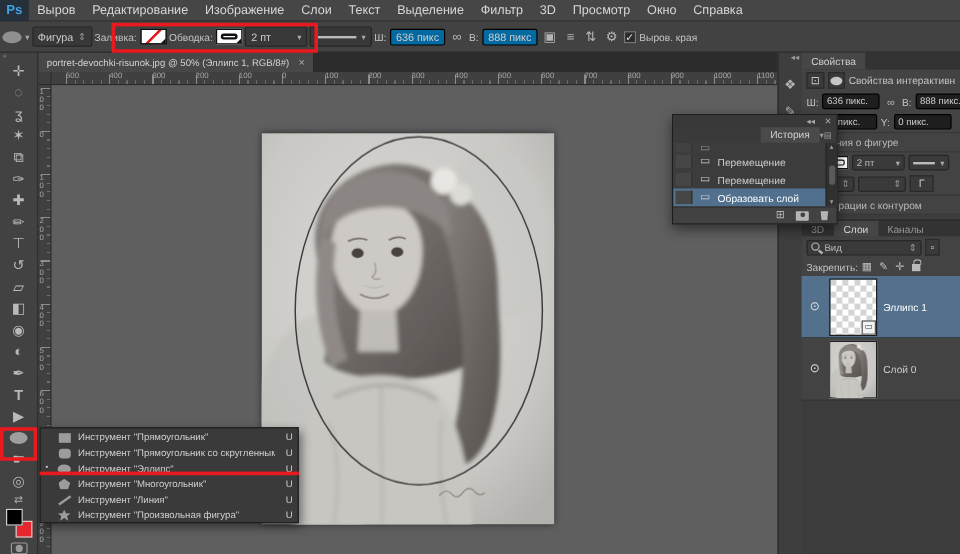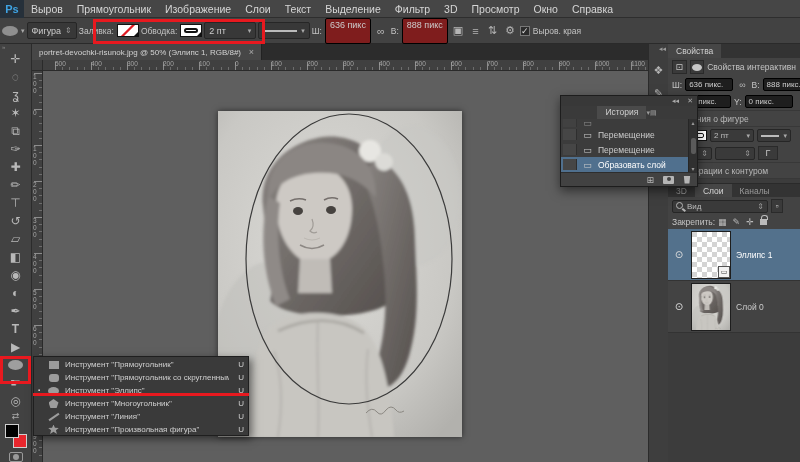--- a/index.html
+++ b/index.html
@@ -17,21 +17,21 @@
   .ob{display:flex;align-items:center;gap:3px;margin-left:2px;white-space:nowrap;}
   .preset-ellipse{width:16px;height:10px;border-radius:50%;background:#8f8f8f;}
   .mini-caret{font-size:7px;color:#aaa;}
   .dropdown{background:#383838;border:1px solid #262626;border-radius:2px;height:17px;display:flex;align-items:center;padding:0 4px;gap:4px;color:#ccc;}
   .updown{font-size:8px;color:#999;}
   .swatch{width:22px;height:13px;background:#fff;border:1px solid #111;position:relative;}
   .swatch-nofill{background:linear-gradient(135deg,#fff 44%,#e01b24 46%,#e01b24 54%,#fff 56%);}
   .swatch-stroke::after{content:"";position:absolute;left:3px;top:3px;right:3px;bottom:3px;border:2px solid #111;border-radius:3px;}
   .swatch-corner{position:absolute;right:0;bottom:0;border-left:4px solid transparent;border-bottom:4px solid #111;}
   .stroke-line{width:34px;height:0;border-top:2px solid #bbb;}
-  .field{background:#7f1d1d;border:1px solid #000;border-radius:2px;height:26px;line-height:13px;padding:0 4px;color:#ccc;min-width:46px;}
+  .field{background:#0369a1;border:1px solid #000;border-radius:2px;height:14px;line-height:13px;padding:0 4px;color:#ccc;min-width:46px;}
   .obicon{font-size:11px;color:#b5b5b5;padding:0 3px;}
   .checkbox{width:10px;height:10px;background:#2b2b2b;border:1px solid #777;font-size:9px;line-height:9px;color:#ddd;text-align:center;}
 
   
   .toolbar{position:absolute;left:0;top:44px;width:32px;height:418px;background:#424242;border-right:1px solid #2b2b2b;display:flex;flex-direction:column;align-items:center;}
   .toolbar-grip{height:6px;color:#888;font-size:6px;line-height:6px;align-self:flex-start;padding-left:2px;}
   .tool{width:32px;height:18px;display:flex;align-items:center;justify-content:center;color:#b9b9b9;}
   .tool-glyph{font-size:12px;line-height:14px;display:inline-block;}
   .tool[data-name="ellipse-tool"] .tool-glyph{width:15px;height:10px;border-radius:50%;background:#9e9e9e;color:transparent;overflow:hidden;}
   .tool[data-name="type-tool"] .tool-glyph{font-weight:bold;}
@@ -100,21 +100,21 @@
   .layer-row[data-selected="true"]{background:#53718c;color:#fff;}
   .eye{font-size:10px;color:#ddd;width:14px;text-align:center;}
   .thumb{width:40px;height:48px;border:1px solid #1e1e1e;position:relative;overflow:hidden;background:#fff;}
   .thumb.checker{background:repeating-conic-gradient(#ffffff 0 25%,#d4d4d4 0 50%) 0 0/10px 10px;}
   .thumb-badge{position:absolute;right:0;bottom:0;width:12px;height:12px;background:#f2f2f2;border:1px solid #555;font-size:7px;line-height:10px;text-align:center;color:#333;}
   .layer-name{font-size:8.5px;}
 
   
   .history{position:absolute;left:560px;top:95px;width:138px;height:92px;background:#424242;border:1px solid #1d1d1d;box-shadow:0 4px 10px rgba(0,0,0,.5);z-index:50;}
   .hist-head{height:10px;background:#383838;display:flex;justify-content:flex-end;align-items:center;gap:8px;padding:0 4px;color:#aaa;font-size:7px;}
-  .hist-tabrow{height:13px;background:#3a3a3a;display:flex;justify-content:center;align-items:center;}
+  .hist-tabrow{height:13px;background:#3a3a3a;display:flex;justify-content:flex-end;align-items:center;}
   .hist-tab{background:#4a4a4a;font-size:8.5px;line-height:13px;padding:0 8px;color:#d0d0d0;}
   .hist-menu{font-size:7px;color:#999;padding-right:4px;}
   .hist-list{height:53px;background:#3c3c3c;overflow:hidden;position:relative;}
   .hist-row{display:flex;align-items:center;height:15px;gap:4px;padding-left:2px;padding-right:10px;}
   .hist-row[data-selected="true"]{background:#50708e;color:#fff;}
   .hist-row[data-clipped="true"]{height:8px;opacity:.55;overflow:hidden;}
   .hist-well{width:14px;height:11px;border-right:1px solid #2e2e2e;background:#464646;flex:0 0 auto;}
   .hist-icon{font-size:9px;color:#ccc;width:13px;text-align:center;flex:0 0 auto;}
   .hist-label{font-size:8.5px;white-space:nowrap;overflow:hidden;}
   .hist-scroll{position:absolute;right:0;top:0;width:9px;height:53px;background:#303030;border-left:1px solid #262626;display:flex;flex-direction:column;align-items:center;justify-content:space-between;font-size:6px;color:#999;}
@@ -151,21 +151,21 @@
 </head>
 <body>
 
 <div class="app" data-name="photoshop-window">
 
   <div class="menubar" data-name="menu-bar">
     <div class="ps-logo" data-name="photoshop-logo">Ps</div>
     <div class="menu-items" data-name="menu-items">
 
     <span class="menu-item" data-name="menu-item">Выров</span>
-        <span class="menu-item" data-name="menu-item">Прямоугольник</span>
+        <span class="menu-item" data-name="menu-item">Редактирование</span>
         <span class="menu-item" data-name="menu-item">Изображение</span>
         <span class="menu-item" data-name="menu-item">Слои</span>
         <span class="menu-item" data-name="menu-item">Текст</span>
         <span class="menu-item" data-name="menu-item">Выделение</span>
         <span class="menu-item" data-name="menu-item">Фильтр</span>
         <span class="menu-item" data-name="menu-item">3D</span>
         <span class="menu-item" data-name="menu-item">Просмотр</span>
         <span class="menu-item" data-name="menu-item">Окно</span>
         <span class="menu-item" data-name="menu-item">Справка</span>
       </div>

